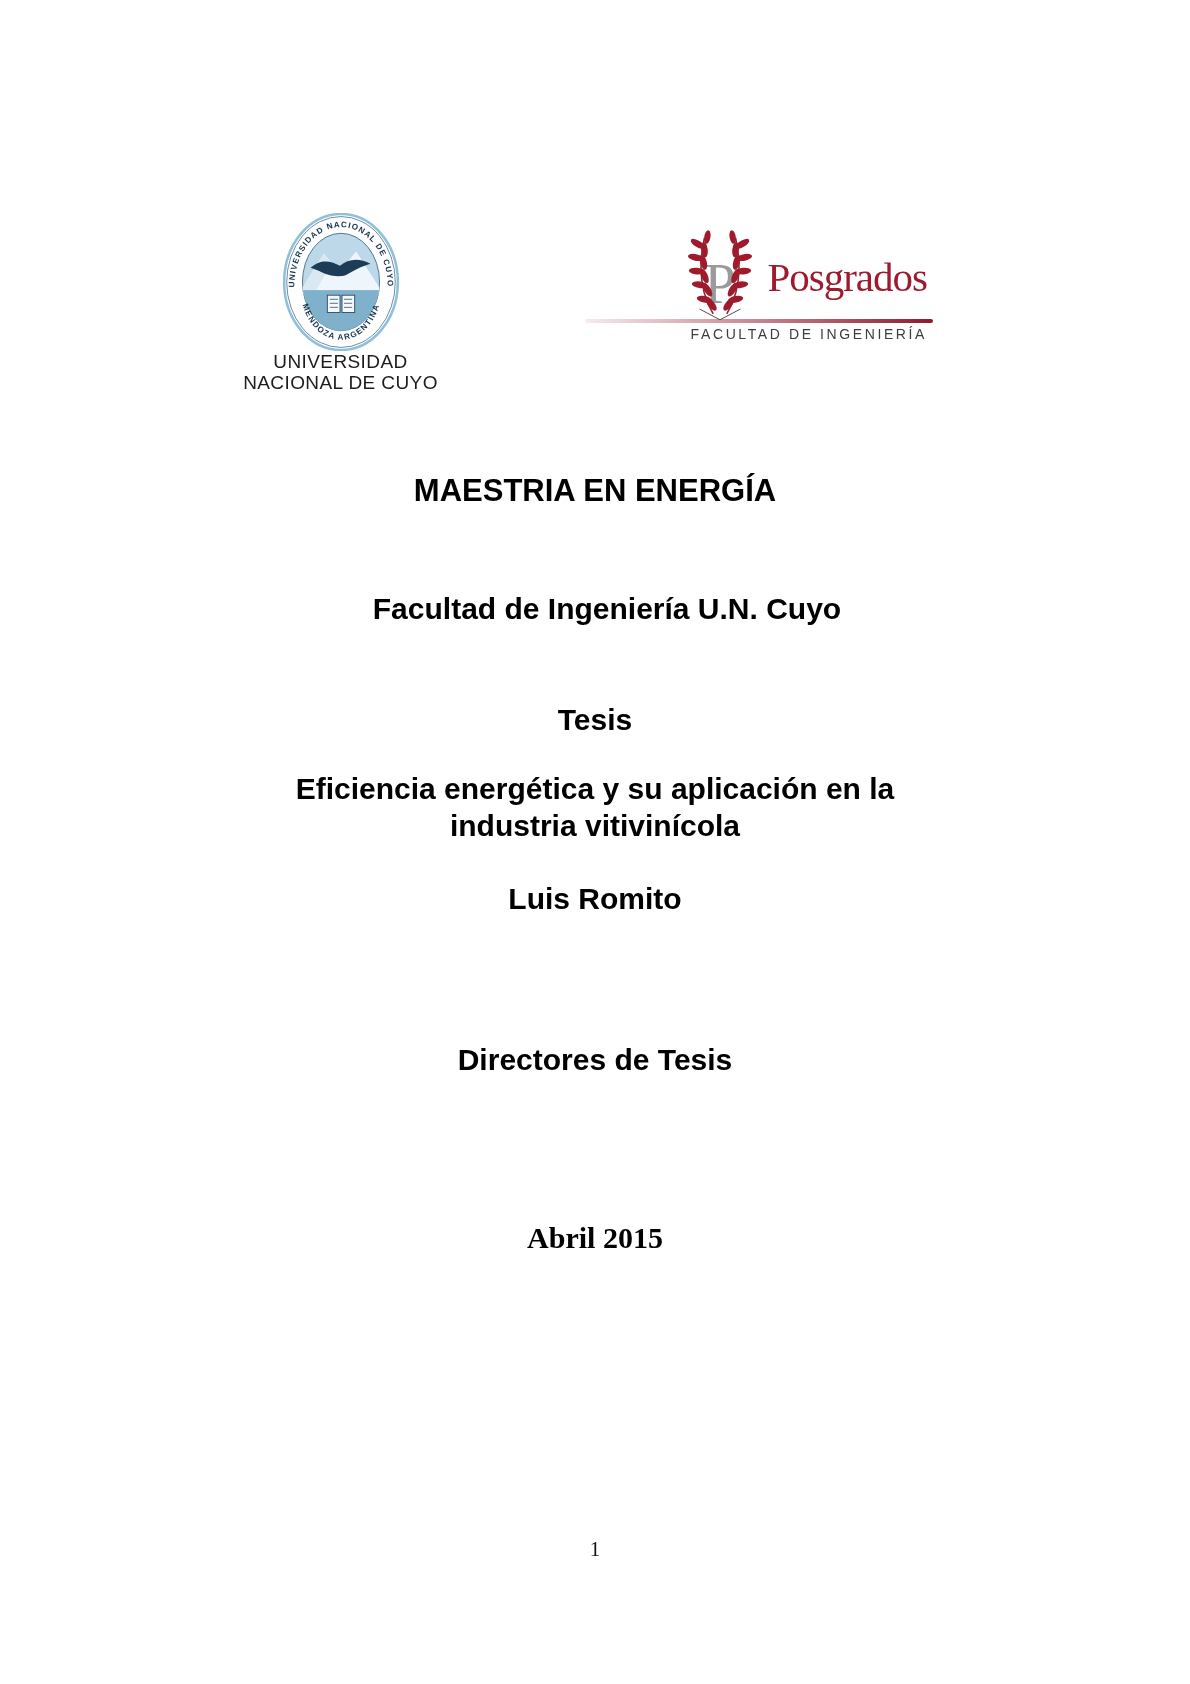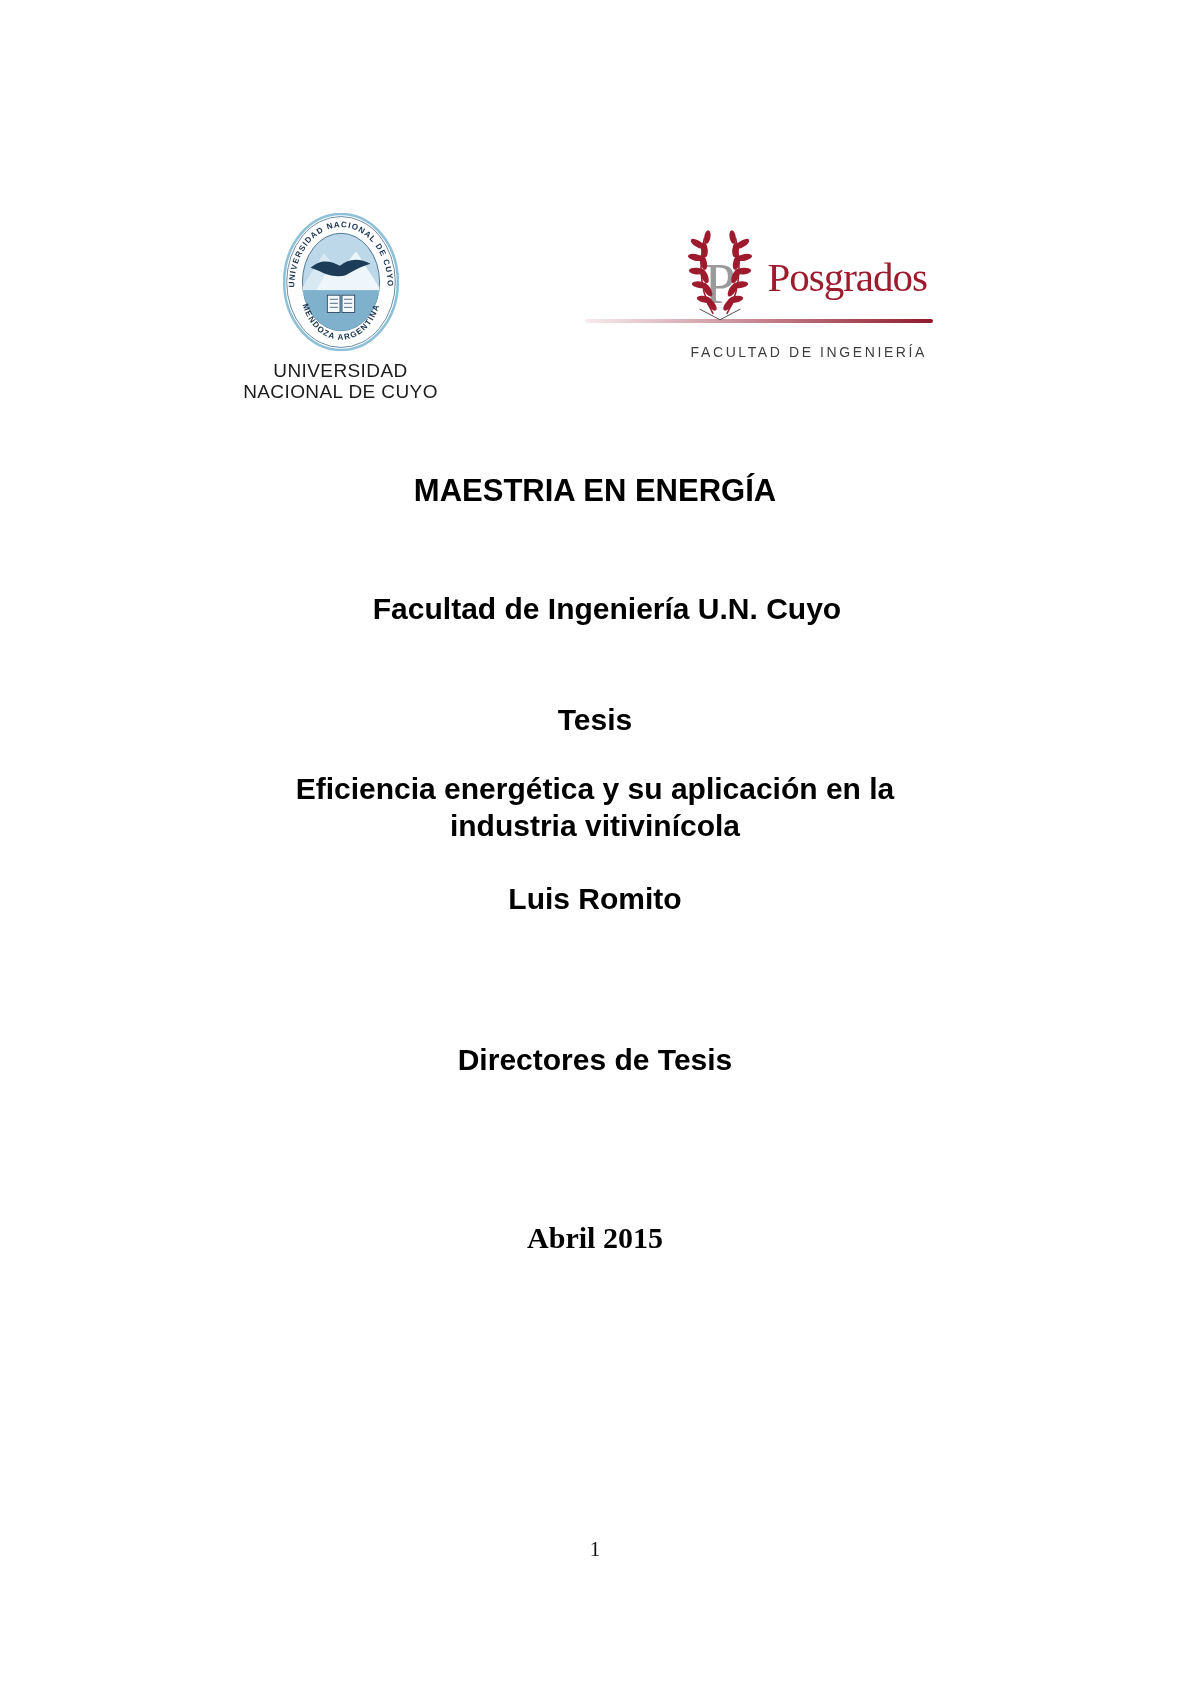--- a/index.html
+++ b/index.html
@@ -20,21 +20,20 @@
   
   .uncuyo {
     position: absolute;
     left: 238px;
     top: 213px;
     width: 205px;
     text-align: center;
   }
   .uncuyo .seal-wrap { line-height: 0; }
   .uncuyo-caption {
-    margin-top: 9px;
     font-size: 19px;
     line-height: 21px;
     letter-spacing: 0.4px;
     color: #1c1c1c;
     font-weight: 400;
   }
 
   
   .posgrados {
     position: absolute;
@@ -59,21 +58,21 @@
     margin-bottom: 24px;
   }
   .posgrados-divider {
     margin-top: -3px;
     height: 4px;
     width: 100%;
     background: linear-gradient(to right, #f7ecee 0%, #d09aa3 40%, #8f1a2c 100%);
     border-radius: 2px;
   }
   .posgrados-subtitle {
-    margin-top: 21px;
+    margin-top: 3px;
     text-align: right;
     padding-right: 6px;
     font-size: 14px;
     letter-spacing: 2.6px;
     color: #3d3d3d;
   }
 
   
   .line {
     position: absolute;

